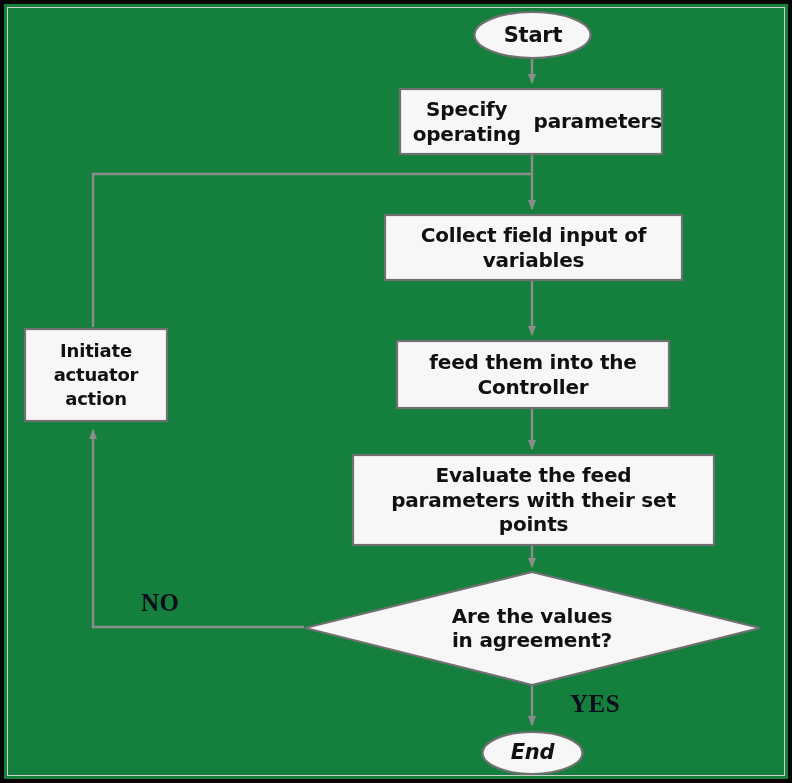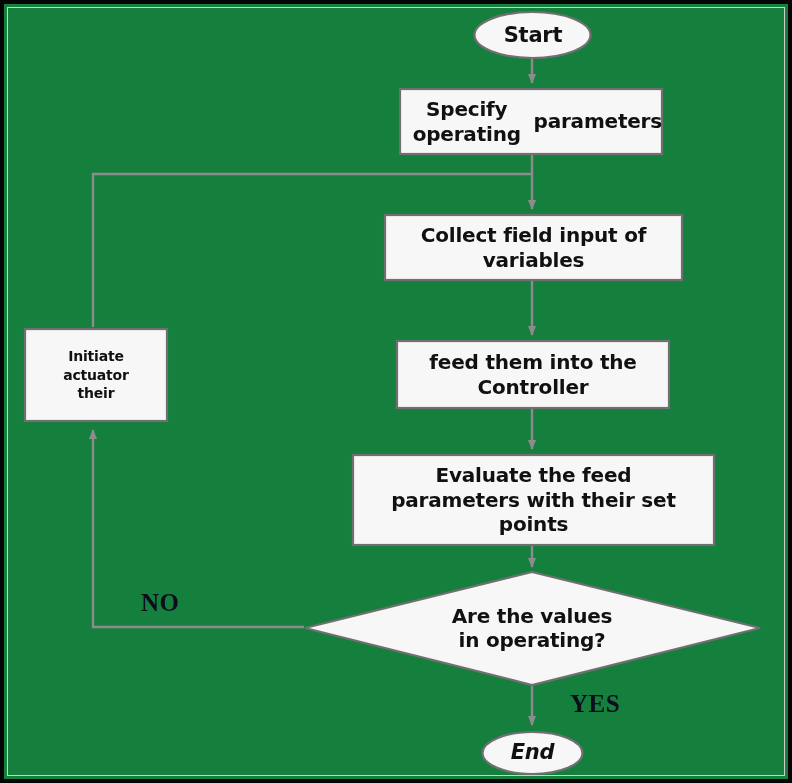--- a/index.html
+++ b/index.html
@@ -45,21 +45,21 @@
     font-weight: bold;
     color: #111111;
     letter-spacing: -0.2px;
     line-height: 1.22;
     pointer-events: none;
     box-sizing: border-box;
   }
   .terminal-label { font-size: 21px; }
   .process-label  { font-size: 20px; }
   .decision-label { font-size: 20px; }
-  .small-proc-label { font-size: 14px; line-height: 1.35; }
+  .small-proc-label { font-size: 18px; line-height: 1.35; }
   .edge-label {
     position: absolute;
     font-family: Liberation Serif, serif;
     font-weight: bold;
     font-size: 25px;
     color: #0d0d1e;
     letter-spacing: 0.5px;
     white-space: nowrap;
   }
 </style>
@@ -126,27 +126,27 @@
   </div>
 
   <div class="node-label process-label" style="left:349px; top:451px; width:361px; height:90px; flex-direction:column;">
     <span>Evaluate the feed</span>
     <span>parameters with their set</span>
     <span>points</span>
   </div>
 
   <div class="node-label decision-label" style="left:398px; top:594px; width:260px; height:60px; flex-direction:column;">
     <span>Are the values</span>
-    <span>in operating?</span>
+    <span>in agreement?</span>
   </div>
 
   <div class="node-label small-proc-label" style="left:21px; top:325px; width:142px; height:92px; flex-direction:column;">
     <span>Initiate</span>
     <span>actuator</span>
-    <span>their</span>
+    <span>action</span>
   </div>
 
   <div class="node-label terminal-label" style="left:478px; top:728px; width:101px; height:42px;font-style:italic;">End</div>
 
   <div class="edge-label" style="left:137px; top:585px;">NO</div>
 
   <div class="edge-label" style="left:566px; top:686px;">YES</div>
 
 </div>
 

